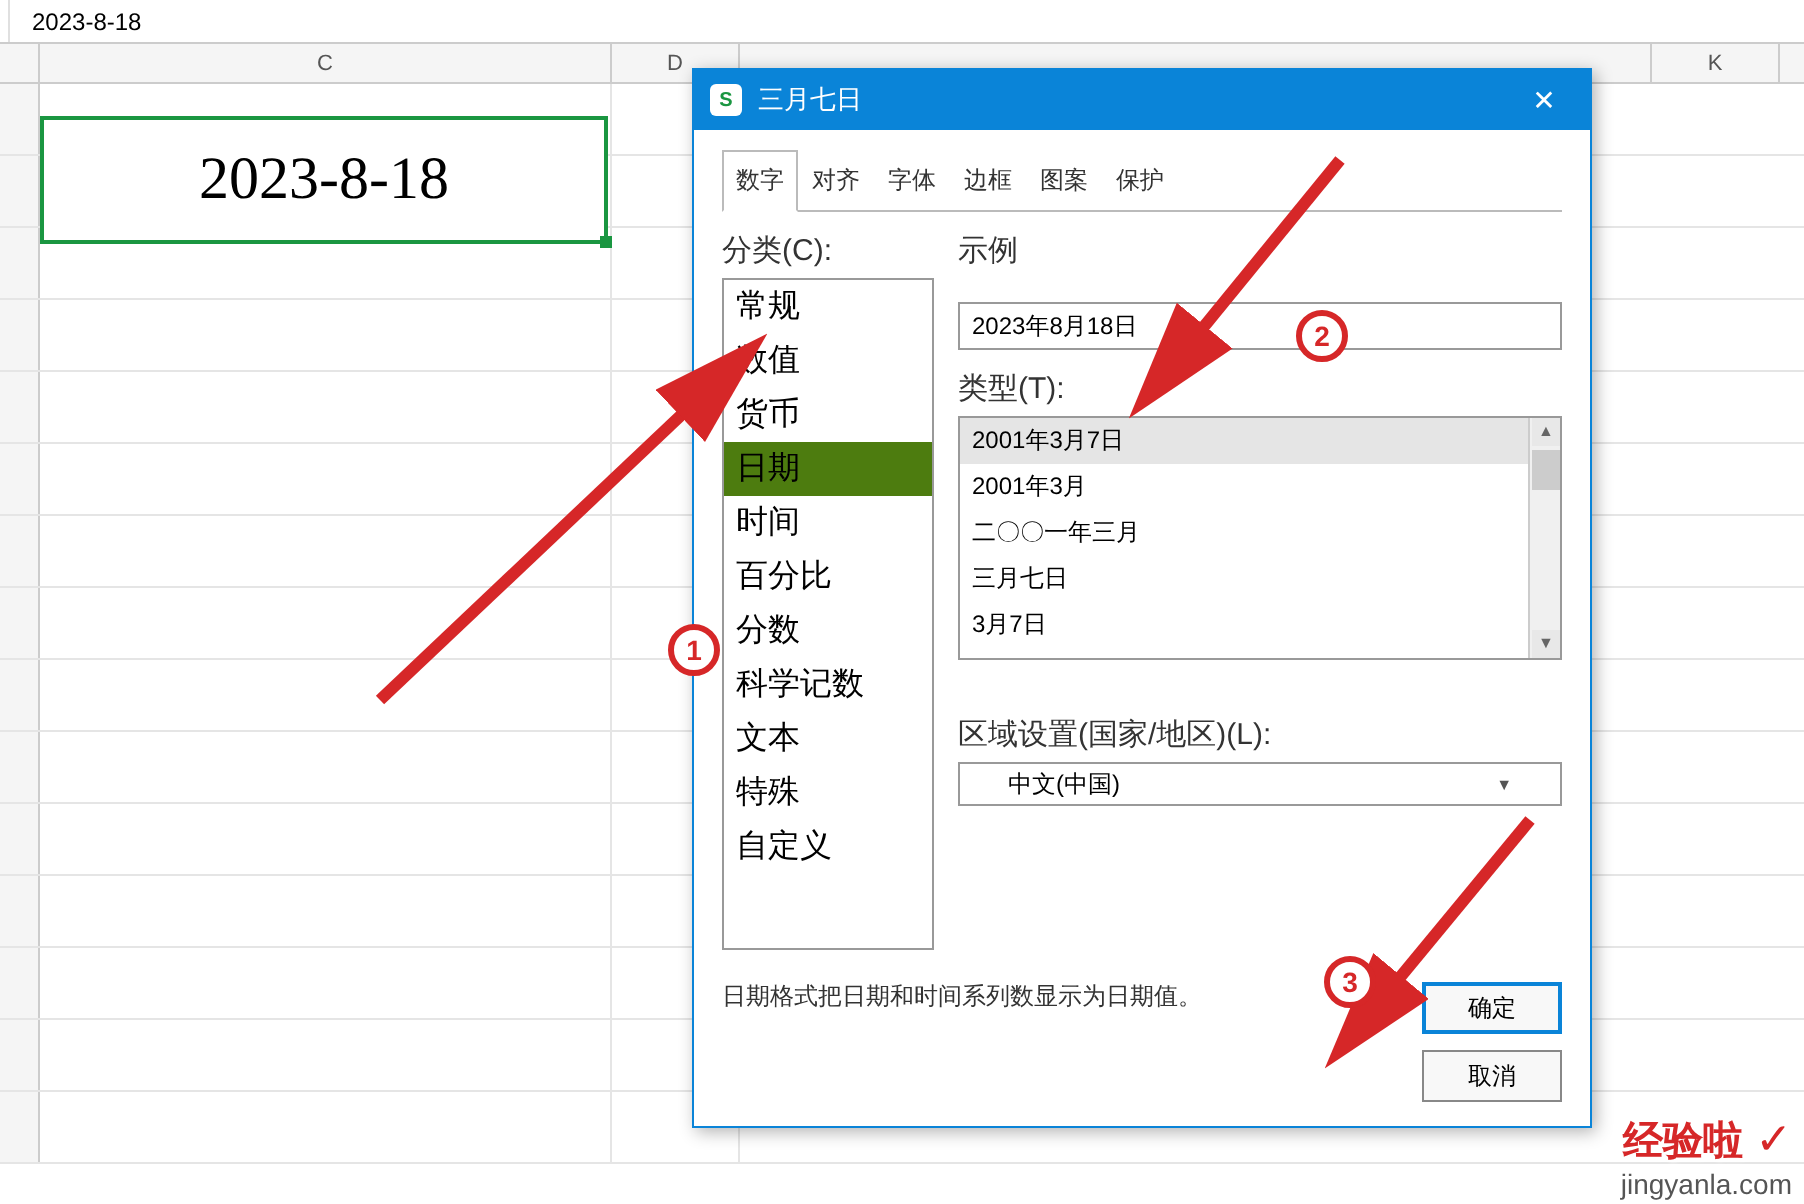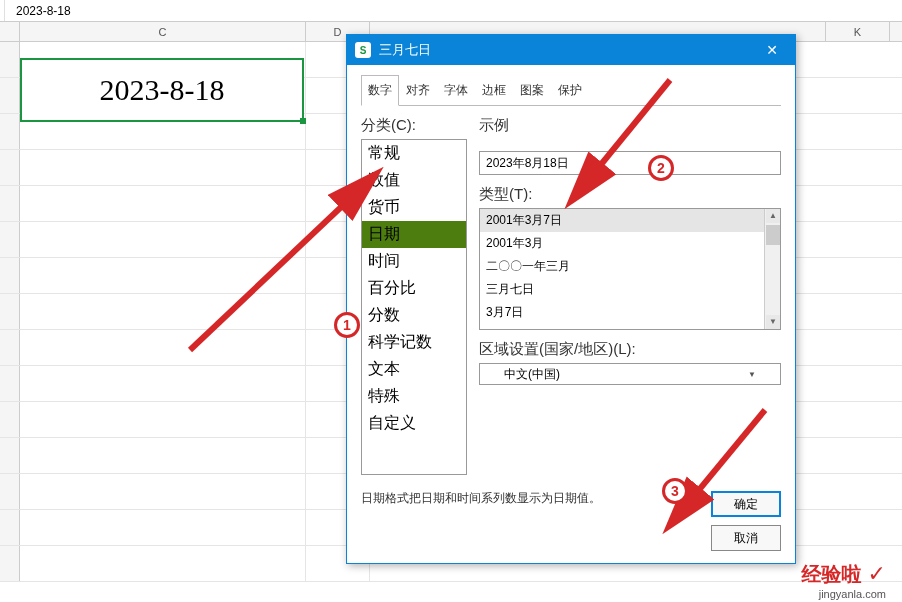--- a/index.html
+++ b/index.html
@@ -234,21 +234,21 @@
       width: 14px;
       height: 14px;
       background: #e8e8e8;
       text-align: center;
       font-size: 8px;
       line-height: 14px;
       color: #666;
     }
     
     .locale-select {
-      margin-top: 10px;
+      margin-top: 28px;
     }
     .select-box {
       border: 1px solid #999;
       height: 22px;
       display: flex;
       align-items: center;
       padding: 0 24px;
       margin-top: 4px;
       justify-content: space-between;
     }
@@ -302,27 +302,27 @@
       align-items: center;
       justify-content: center;
       font-size: 14px;
       pointer-events: none;
     }
     
     
     .watermark {
       position: absolute;
       bottom: 2px;
-      right: 16px;
+      right: 6px;
       text-align: right;
       pointer-events: none;
     }
     .wm-1 { font-size: 20px; font-weight: bold; color: #d62728; text-shadow: 1px 1px 2px #fff; }
     .wm-chk { color: #d62728; font-size: 22px; }
-    .wm-2 { font-size: 11px; color: #555; text-shadow: 1px 1px 1px #fff; }
+    .wm-2 { font-size: 14px; color: #555; text-shadow: 1px 1px 1px #fff; }
   </style>
 </head>
 <body>
 
 <div class="formula-bar">
   <span class="fx-sep"></span>
   <span>2023-8-18</span>
 </div>
 
 <div class="grid">

